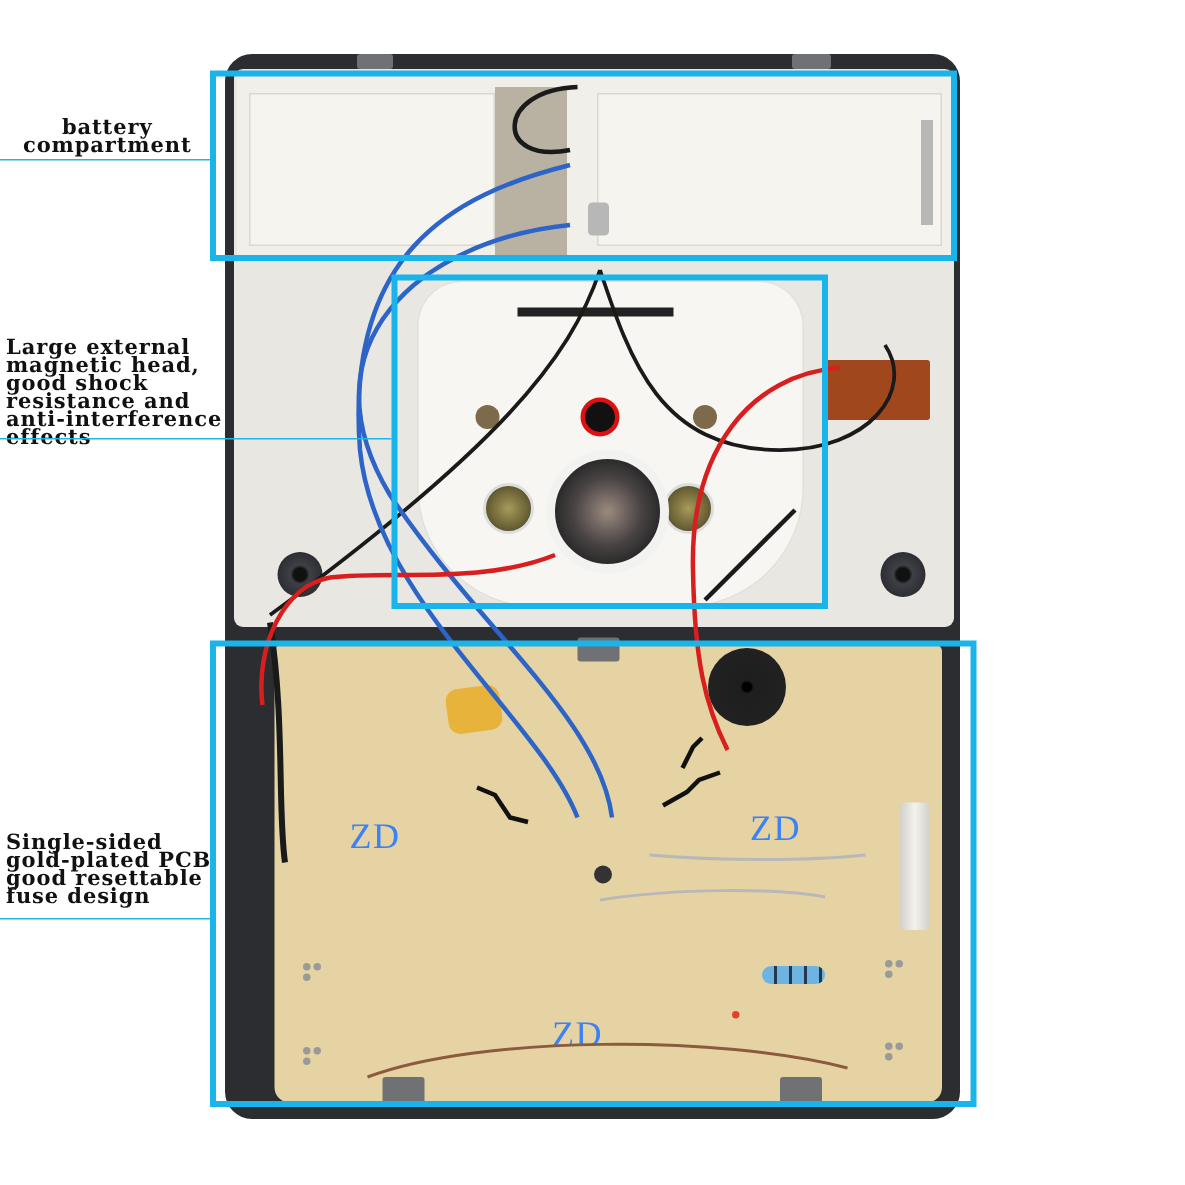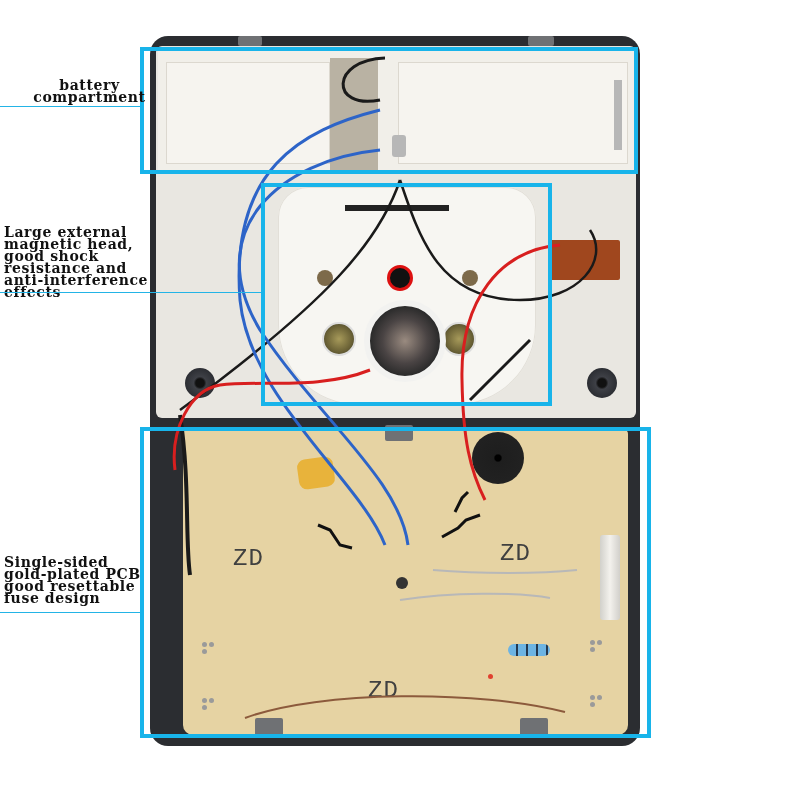--- a/index.html
+++ b/index.html
@@ -9,21 +9,21 @@
       font-family: "DejaVu Serif", "Liberation Serif", serif;
     }
 
     
     .callout {
       position: absolute; left: 4px; color: #111;
       font-weight: bold; font-size: 14px; line-height: 12px;
       letter-spacing: 0.6px; white-space: pre-line;
     }
     .callout-line { position: absolute; height: 1px; background: #23b4e6; left: 0; }
-    #lbl-battery { top: 79px; left: 22px; width: 135px; text-align: center; }
+    #lbl-battery { top: 79px; left: 4px; width: 135px; text-align: center; }
 
     
     .case {
       position: absolute; left: 150px; top: 36px; width: 490px; height: 710px;
       background: #2b2d31; border-radius: 18px;
     }
     .case-inner-top {
       position: absolute; left: 156px; top: 46px; width: 480px; height: 372px;
       background: #e9e7e1; border-radius: 6px;
     }
@@ -63,21 +63,21 @@
     .small-pcb {
       position: absolute; left: 550px; top: 240px; width: 70px; height: 40px;
       background: #a0471e; border-radius: 2px;
     }
 
     .pcb {
       position: absolute; left: 183px; top: 430px; width: 445px; height: 305px;
       background: #e6d3a3; border-radius: 4px 4px 10px 10px;
     }
     .zd {
-      position: absolute; color: #404040; font-family: Liberation Mono, monospace;
+      position: absolute; color: #3b82f6; font-family: Liberation Serif, serif;
       font-size: 24px; letter-spacing: 1px;
     }
     .buzzer {
       position: absolute; left: 472px; top: 432px; width: 52px; height: 52px; border-radius: 50%;
       background: radial-gradient(circle, #000 8%, #1e1e1e 12%, #232323 100%);
     }
     .capacitor { position: absolute; left: 298px; top: 458px; width: 36px; height: 30px; background: #e8b33b; border-radius: 8px; transform: rotate(-8deg); }
     .fuse {
       position: absolute; left: 600px; top: 535px; width: 20px; height: 85px;
       background: linear-gradient(90deg, #cfd0cf, #f5f5f5, #cfcfcf);

